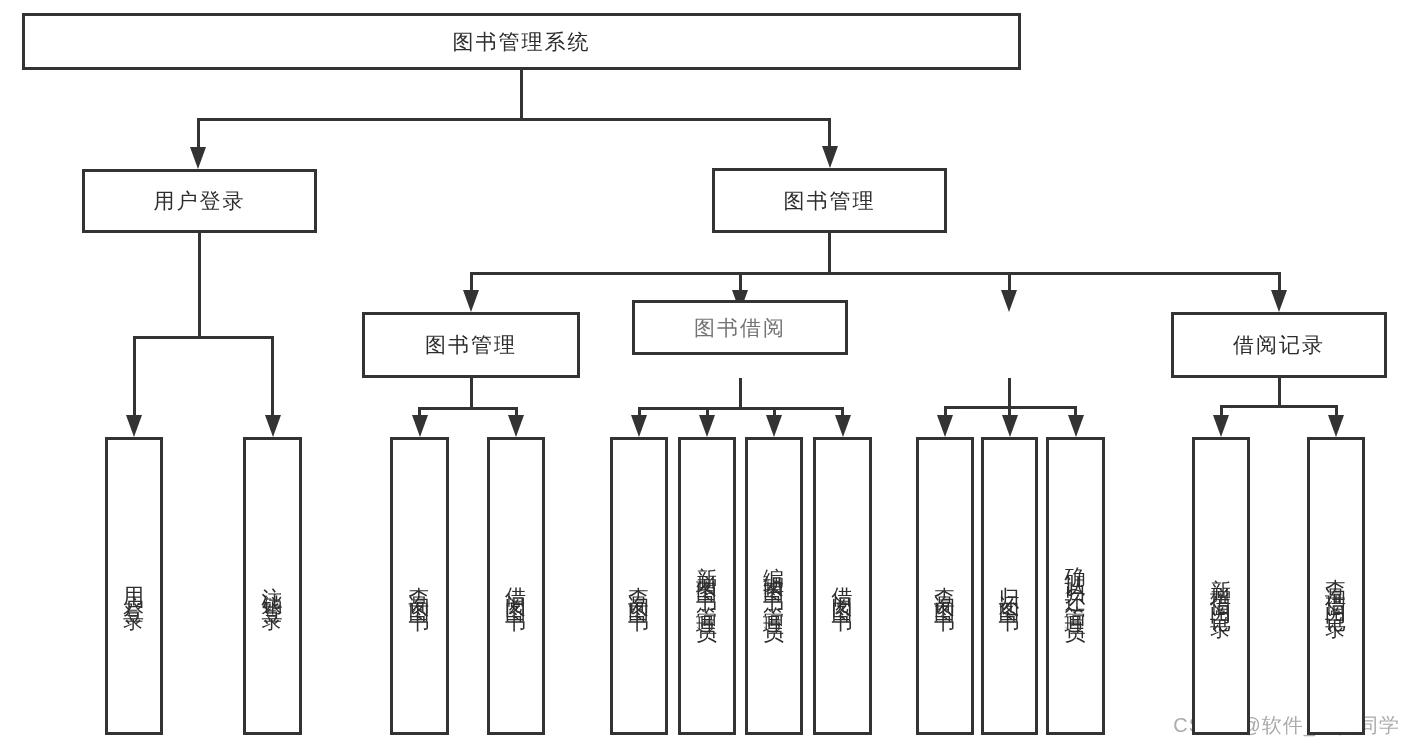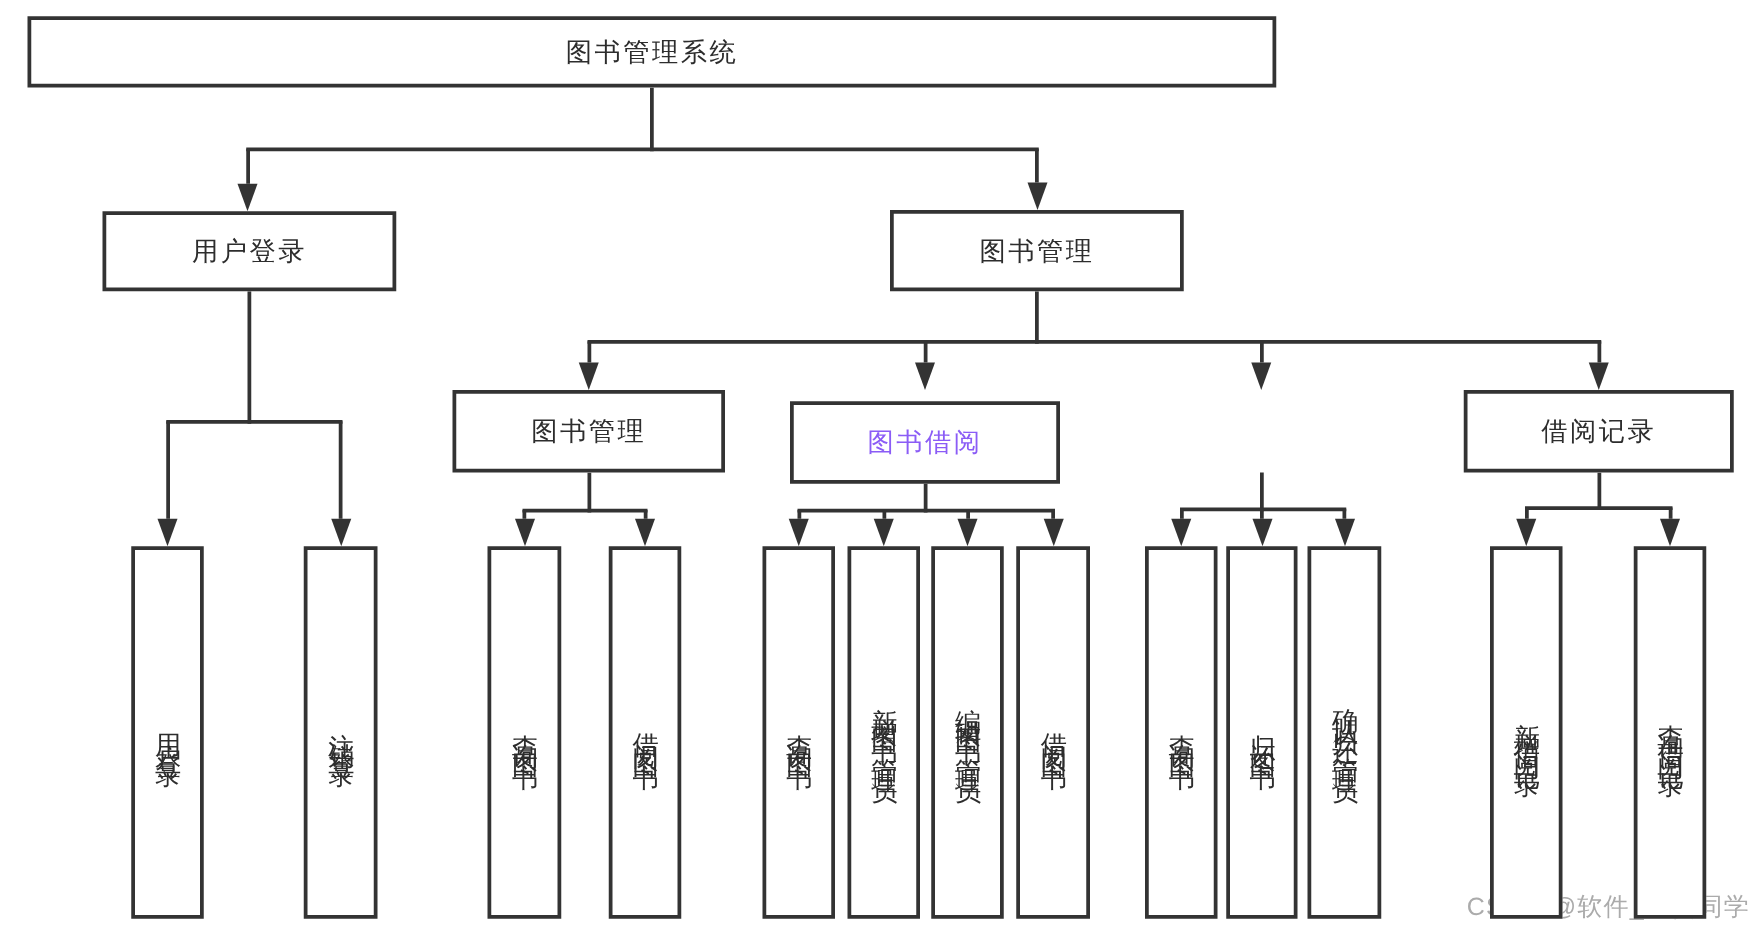--- a/index.html
+++ b/index.html
@@ -110,21 +110,21 @@
     </div>
     <div class="node h" style="left: 82px; top: 169px; width: 235px; height: 64px; border-color: rgb(51, 51, 51); color: rgb(45, 45, 45);">
       <span class="label">用户登录</span>
     </div>
     <div class="node h" style="left: 712px; top: 168px; width: 235px; height: 65px; border-color: rgb(51, 51, 51); color: rgb(45, 45, 45);">
       <span class="label">图书管理</span>
     </div>
     <div class="node h" style="left: 362px; top: 312px; width: 218px; height: 66px; border-color: rgb(51, 51, 51); color: rgb(45, 45, 45);">
       <span class="label">图书管理</span>
     </div>
-    <div class="node h" style="left: 632px; top: 321px; width: 216px; height: 66px; border-color: rgb(51, 51, 51); color: #8b5cf6;">
+    <div class="node h" style="left: 632px; top: 300px; width: 216px; height: 55px; border-color: rgb(51, 51, 51); color: #737373;">
       <span class="label">图书借阅</span>
     </div>
     <div class="node h" style="left: 1171px; top: 312px; width: 216px; height: 66px; border-color: rgb(51, 51, 51); color: rgb(45, 45, 45);">
       <span class="label">借阅记录</span>
     </div>
     <div class="node v" style="left: 105px; top: 437px; width: 58px; height: 298px; border-color: rgb(51, 51, 51); color: rgb(45, 45, 45);">
       <span class="label">用户登录</span>
     </div>
     <div class="node v" style="left: 243px; top: 437px; width: 59px; height: 298px; border-color: rgb(51, 51, 51); color: rgb(45, 45, 45);">
       <span class="label">注销登录</span>

